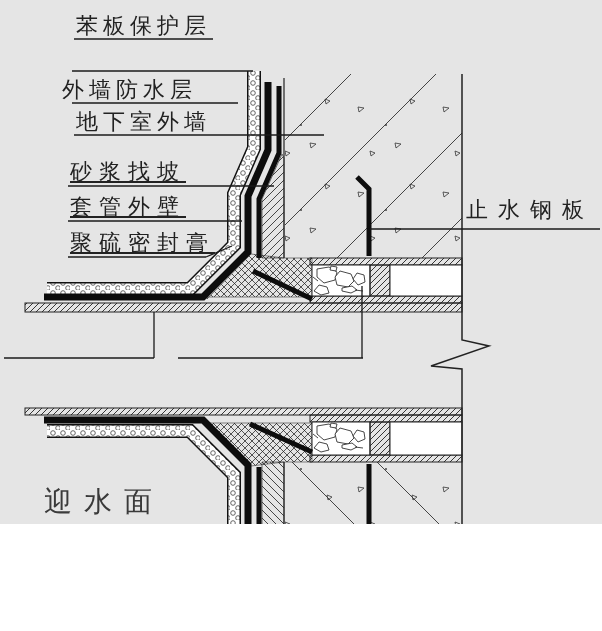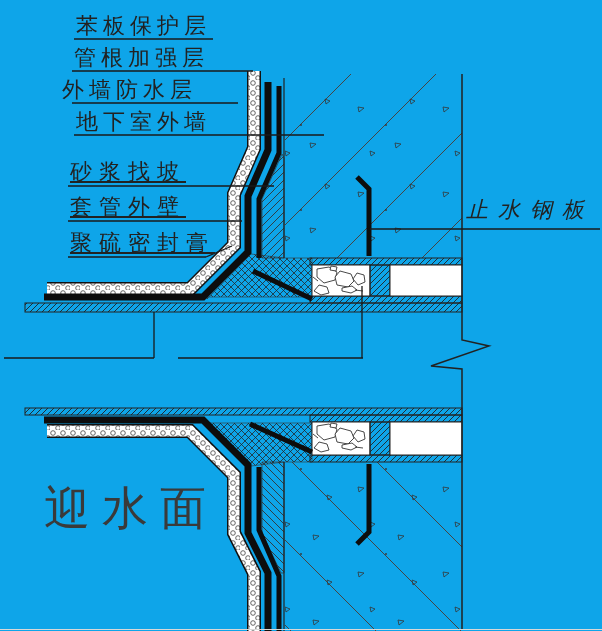--- a/index.html
+++ b/index.html
@@ -1,23 +1,23 @@
 <!DOCTYPE html>
 <html><head>
 <meta charset="utf-8">
 <style>
   html,body{margin:0;padding:0;background:#fff;}
-  .canvas{position:relative;width:602px;height:631px;background:#0ea5e9;overflow:hidden;
+  .canvas{position:relative;width:602px;height:524px;background:#e5e5e5;overflow:hidden;
           font-family:"DejaVu Sans","Liberation Sans",sans-serif;color:#1f1f1f;}
   .canvas svg{position:absolute;left:0;top:0;}
   .lbl{position:absolute;white-space:nowrap;font-size:22px;line-height:1.15;
        letter-spacing:5px;color:#222;}
   .lbl.mid{letter-spacing:7px;text-decoration:underline;}
-  .lbl.big{font-size:46px;letter-spacing:12px;color:#3a3a3a;font-family:Liberation Mono, monospace;}
-  .lbl.wide{letter-spacing:10px;font-style:italic;}
+  .lbl.big{font-size:28px;letter-spacing:12px;color:#3a3a3a;}
+  .lbl.wide{letter-spacing:10px;}
 </style>
 </head>
 <body>
 
 <div class="canvas">
 
   <svg width="602" height="631" viewBox="0 0 602 631">
     <defs>
 
       <pattern id="fineH" width="6" height="6" patternUnits="userSpaceOnUse">
@@ -124,21 +124,20 @@
       <line x1="4" y1="358" x2="154" y2="358"></line>
       <line x1="154" y1="312" x2="154" y2="358"></line>
       <line x1="178" y1="358" x2="363" y2="358"></line>
       <line x1="362" y1="286" x2="362" y2="358"></line>
     </g>
 
     <line x1="0" y1="629.5" x2="602" y2="629.5" stroke="#d8d8d8" stroke-width="1"></line>
   </svg>
 
   <div class="lbl" style="left:76px;top:13px">苯板保护层</div>
-  <div class="lbl" style="left:74px;top:45px">管根加强层</div>
   <div class="lbl" style="left:62px;top:77px">外墙防水层</div>
   <div class="lbl" style="left:76px;top:109px">地下室外墙</div>
   <div class="lbl mid" style="left:70px;top:159px">砂浆找坡</div>
   <div class="lbl mid" style="left:70px;top:194px">套管外壁</div>
   <div class="lbl mid" style="left:70px;top:230px">聚硫密封膏</div>
   <div class="lbl wide" style="left:466px;top:197px">止水钢板</div>
   <div class="lbl big" style="left:44px;top:486px">迎水面</div>
 
 </div>
 

